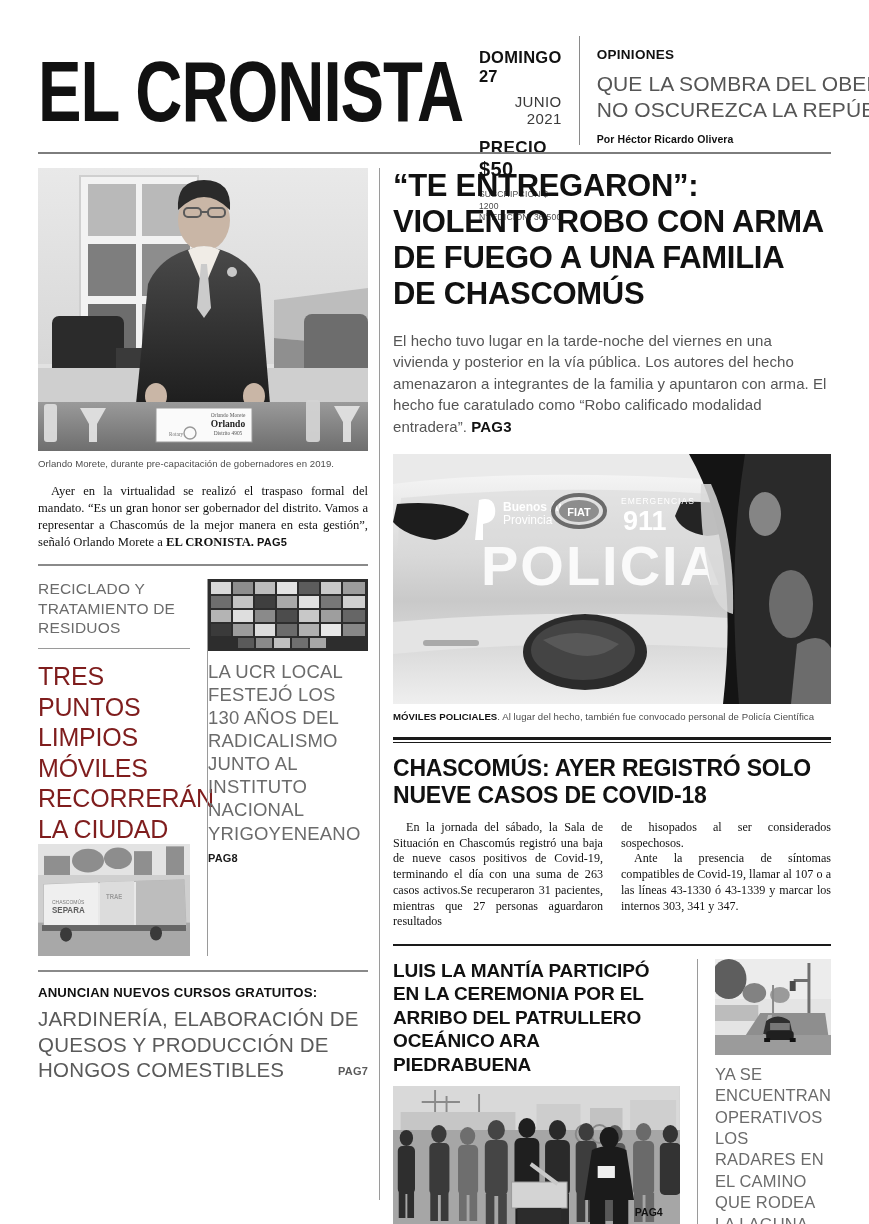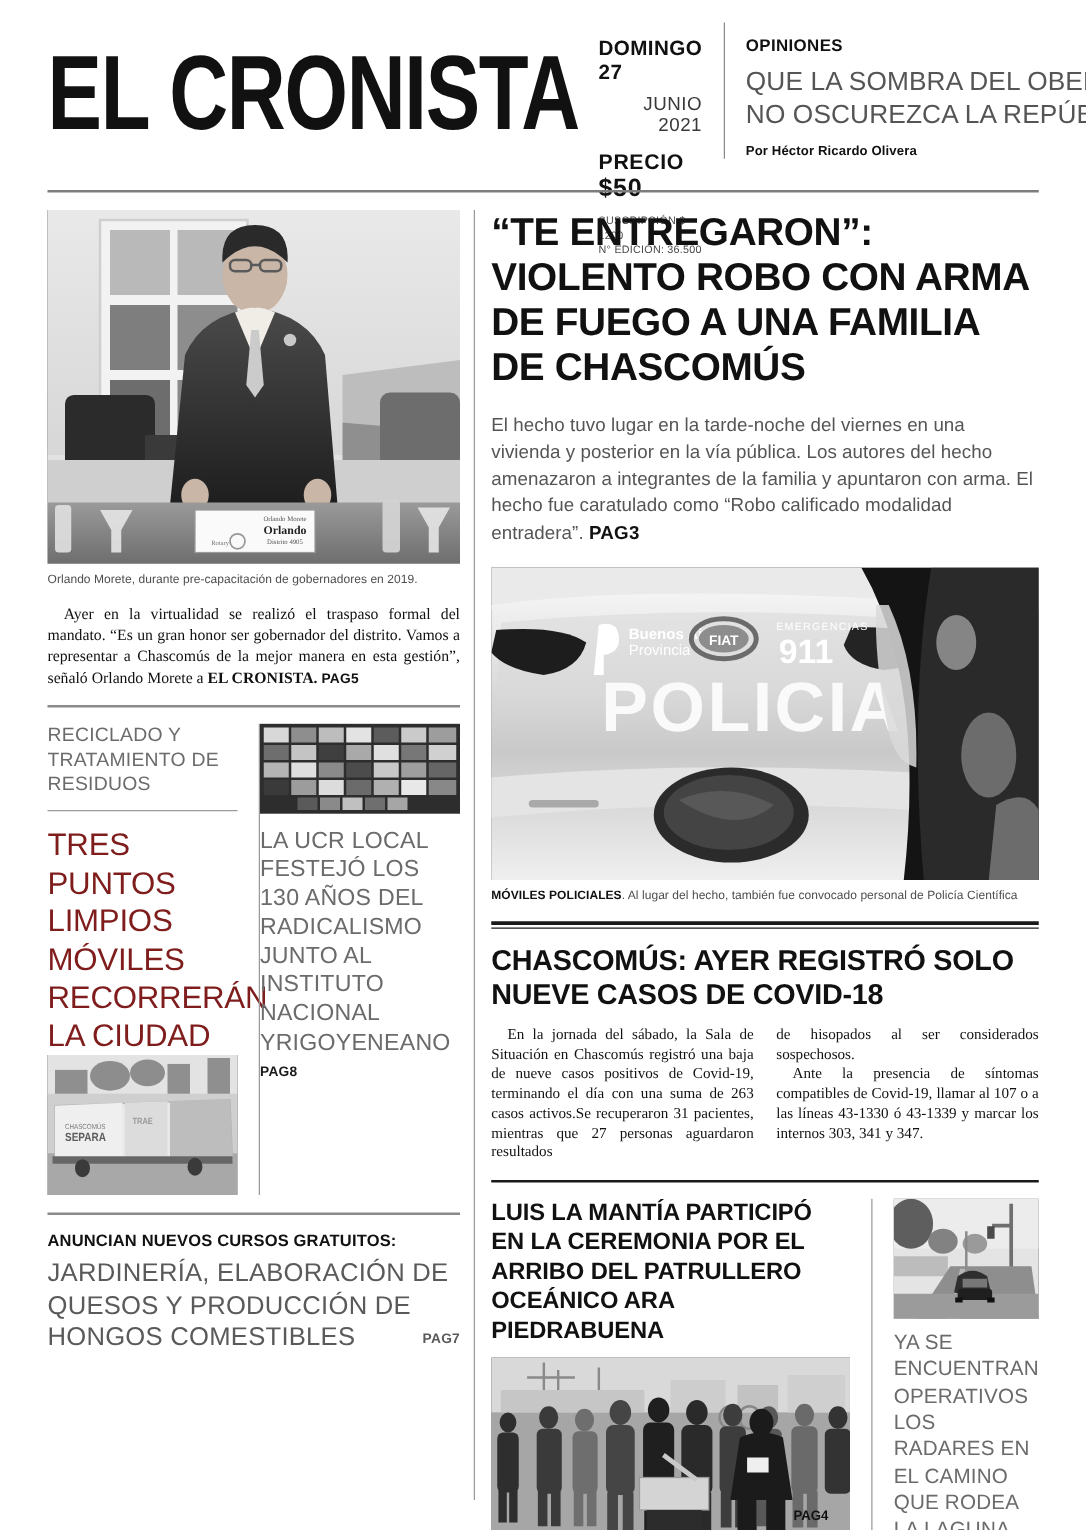--- a/index.html
+++ b/index.html
@@ -1,20 +1,20 @@
 <!DOCTYPE html>
 <html><head>
 <meta charset="utf-8">
 <style>
   html,body{margin:0;padding:0;background:#ffffff;}
   body{width:869px;height:1224px;font-family:"Liberation Sans",sans-serif;color:#1a1a1a;-webkit-font-smoothing:antialiased;}
   .page{position:relative;width:869px;height:1224px;overflow:hidden;background:#fff;}
 
   
-  .masthead{position:absolute;left:38px;top:18px;width:793px;height:108px;display:flex;align-items:flex-start;}
+  .masthead{position:absolute;left:38px;top:36px;width:793px;height:108px;display:flex;align-items:flex-start;}
   .logo{font-family:"Liberation Sans",sans-serif;font-weight:bold;font-size:64px;letter-spacing:-1px;line-height:1;
         transform:scaleX(1.02) scaleY(1.32);transform-origin:left top;margin-top:14px;color:#111;white-space:nowrap;}
   .dateblock{margin-left:24px;width:135px;padding-top:12px;}
   .dateblock .d1{font-size:16.5px;font-weight:bold;letter-spacing:.3px;color:#111;}
   .dateblock .d2{font-size:15px;font-weight:300;letter-spacing:.4px;color:#3a3a3a;margin-top:7px;text-align:right;}
   .dateblock .d3{font-size:17px;font-weight:bold;letter-spacing:.5px;color:#111;margin-top:11px;}
   .dateblock .d3 b{font-size:20px;}
   .dateblock .d4{font-size:8.6px;letter-spacing:.2px;color:#4a4a4a;margin-top:8px;line-height:1.35;}
   .opin{margin-left:17px;padding-left:17px;border-left:1.6px solid #8a8a8a;width:auto;padding-top:11px;}
   .opin .o1{font-size:13.5px;font-weight:bold;letter-spacing:.3px;color:#111;}

